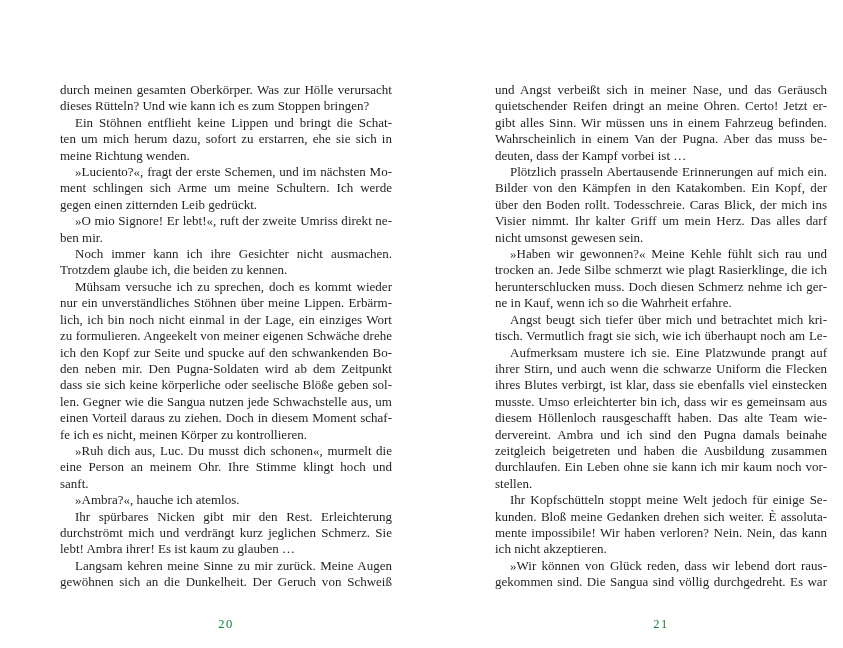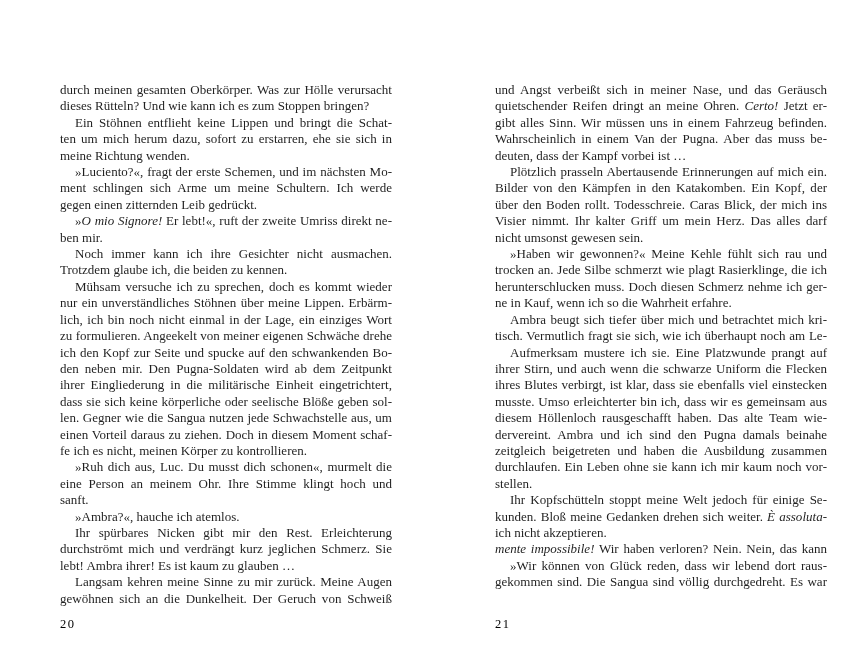--- a/index.html
+++ b/index.html
@@ -39,30 +39,30 @@
     letter-spacing: 0.01px;
     white-space: normal;
   }
   .line.end {
     text-align-last: left;
   }
   .line.indent {
     text-indent: 15px;
   }
   .it {
-    font-style: italic;
   }
   .pagenum {
     position: absolute;
     top: 585px;
     left: 0;
     width: 100%;
+    text-align: center;
     font-size: 12.5px;
     letter-spacing: 1.5px;
-    color: #000000;
+    color: #15803d;
   }
 </style>
 </head>
 <body>
 
 <div class="spread">
 
   <div class="page page-left">
     <div class="textblock" id="left-text">
         <div class="line"><span>durch meinen gesamten Oberkörper. Was zur Hölle verursacht</span></div>
@@ -76,21 +76,20 @@
         <div class="line indent"><span>»</span><span class="it">O mio Signore!</span><span> Er lebt!«, ruft der zweite Umriss direkt ne-</span></div>
         <div class="line end"><span>ben mir.</span></div>
         <div class="line indent"><span>Noch immer kann ich ihre Gesichter nicht ausmachen.</span></div>
         <div class="line end"><span>Trotzdem glaube ich, die beiden zu kennen.</span></div>
         <div class="line indent"><span>Mühsam versuche ich zu sprechen, doch es kommt wieder</span></div>
         <div class="line"><span>nur ein unverständliches Stöhnen über meine Lippen. Erbärm-</span></div>
         <div class="line"><span>lich, ich bin noch nicht einmal in der Lage, ein einziges Wort</span></div>
         <div class="line"><span>zu formulieren. Angeekelt von meiner eigenen Schwäche drehe</span></div>
         <div class="line"><span>ich den Kopf zur Seite und spucke auf den schwankenden Bo-</span></div>
         <div class="line"><span>den neben mir. Den Pugna-Soldaten wird ab dem Zeitpunkt</span></div>
-        <div class="line"><span>ihrer Eingliederung in die militärische Einheit eingetrichtert,</span></div>
         <div class="line"><span>dass sie sich keine körperliche oder seelische Blöße geben sol-</span></div>
         <div class="line"><span>len. Gegner wie die Sangua nutzen jede Schwachstelle aus, um</span></div>
         <div class="line"><span>einen Vorteil daraus zu ziehen. Doch in diesem Moment schaf-</span></div>
         <div class="line end"><span>fe ich es nicht, meinen Körper zu kontrollieren.</span></div>
         <div class="line indent"><span>»Ruh dich aus, Luc. Du musst dich schonen«, murmelt die</span></div>
         <div class="line"><span>eine Person an meinem Ohr. Ihre Stimme klingt hoch und</span></div>
         <div class="line end"><span>sanft.</span></div>
         <div class="line indent end"><span>»Ambra?«, hauche ich atemlos.</span></div>
         <div class="line indent"><span>Ihr spürbares Nicken gibt mir den Rest. Erleichterung</span></div>
         <div class="line"><span>durchströmt mich und verdrängt kurz jeglichen Schmerz. Sie</span></div>
@@ -110,34 +109,34 @@
         <div class="line end"><span>deuten, dass der Kampf vorbei ist …</span></div>
         <div class="line indent"><span>Plötzlich prasseln Abertausende Erinnerungen auf mich ein.</span></div>
         <div class="line"><span>Bilder von den Kämpfen in den Katakomben. Ein Kopf, der</span></div>
         <div class="line"><span>über den Boden rollt. Todesschreie. Caras Blick, der mich ins</span></div>
         <div class="line"><span>Visier nimmt. Ihr kalter Griff um mein Herz. Das alles darf</span></div>
         <div class="line end"><span>nicht umsonst gewesen sein.</span></div>
         <div class="line indent"><span>»Haben wir gewonnen?« Meine Kehle fühlt sich rau und</span></div>
         <div class="line"><span>trocken an. Jede Silbe schmerzt wie plagt Rasierklinge, die ich</span></div>
         <div class="line"><span>herunterschlucken muss. Doch diesen Schmerz nehme ich ger-</span></div>
         <div class="line end"><span>ne in Kauf, wenn ich so die Wahrheit erfahre.</span></div>
-        <div class="line indent"><span>Ambra beugt sich tiefer über mich und betrachtet mich kri-</span></div>
+        <div class="line indent"><span>Angst beugt sich tiefer über mich und betrachtet mich kri-</span></div>
         <div class="line"><span>tisch. Vermutlich fragt sie sich, wie ich überhaupt noch am Le-</span></div>
         <div class="line indent"><span>Aufmerksam mustere ich sie. Eine Platzwunde prangt auf</span></div>
         <div class="line"><span>ihrer Stirn, und auch wenn die schwarze Uniform die Flecken</span></div>
         <div class="line"><span>ihres Blutes verbirgt, ist klar, dass sie ebenfalls viel einstecken</span></div>
         <div class="line"><span>musste. Umso erleichterter bin ich, dass wir es gemeinsam aus</span></div>
         <div class="line"><span>diesem Höllenloch rausgeschafft haben. Das alte Team wie-</span></div>
         <div class="line"><span>dervereint. Ambra und ich sind den Pugna damals beinahe</span></div>
         <div class="line"><span>zeitgleich beigetreten und haben die Ausbildung zusammen</span></div>
         <div class="line"><span>durchlaufen. Ein Leben ohne sie kann ich mir kaum noch vor-</span></div>
         <div class="line end"><span>stellen.</span></div>
         <div class="line indent"><span>Ihr Kopfschütteln stoppt meine Welt jedoch für einige Se-</span></div>
         <div class="line"><span>kunden. Bloß meine Gedanken drehen sich weiter. </span><span class="it">È assoluta-</span></div>
+        <div class="line"><span class="it">mente impossibile!</span><span> Wir haben verloren? Nein. Nein, das kann</span></div>
         <div class="line end"><span>ich nicht akzeptieren.</span></div>
-        <div class="line"><span class="it">mente impossibile!</span><span> Wir haben verloren? Nein. Nein, das kann</span></div>
         <div class="line indent"><span>»Wir können von Glück reden, dass wir lebend dort raus-</span></div>
         <div class="line"><span>gekommen sind. Die Sangua sind völlig durchgedreht. Es war</span></div>
       </div>
     <div class="pagenum">21</div>
   </div>
 
 </div>
 
 </body></html>

